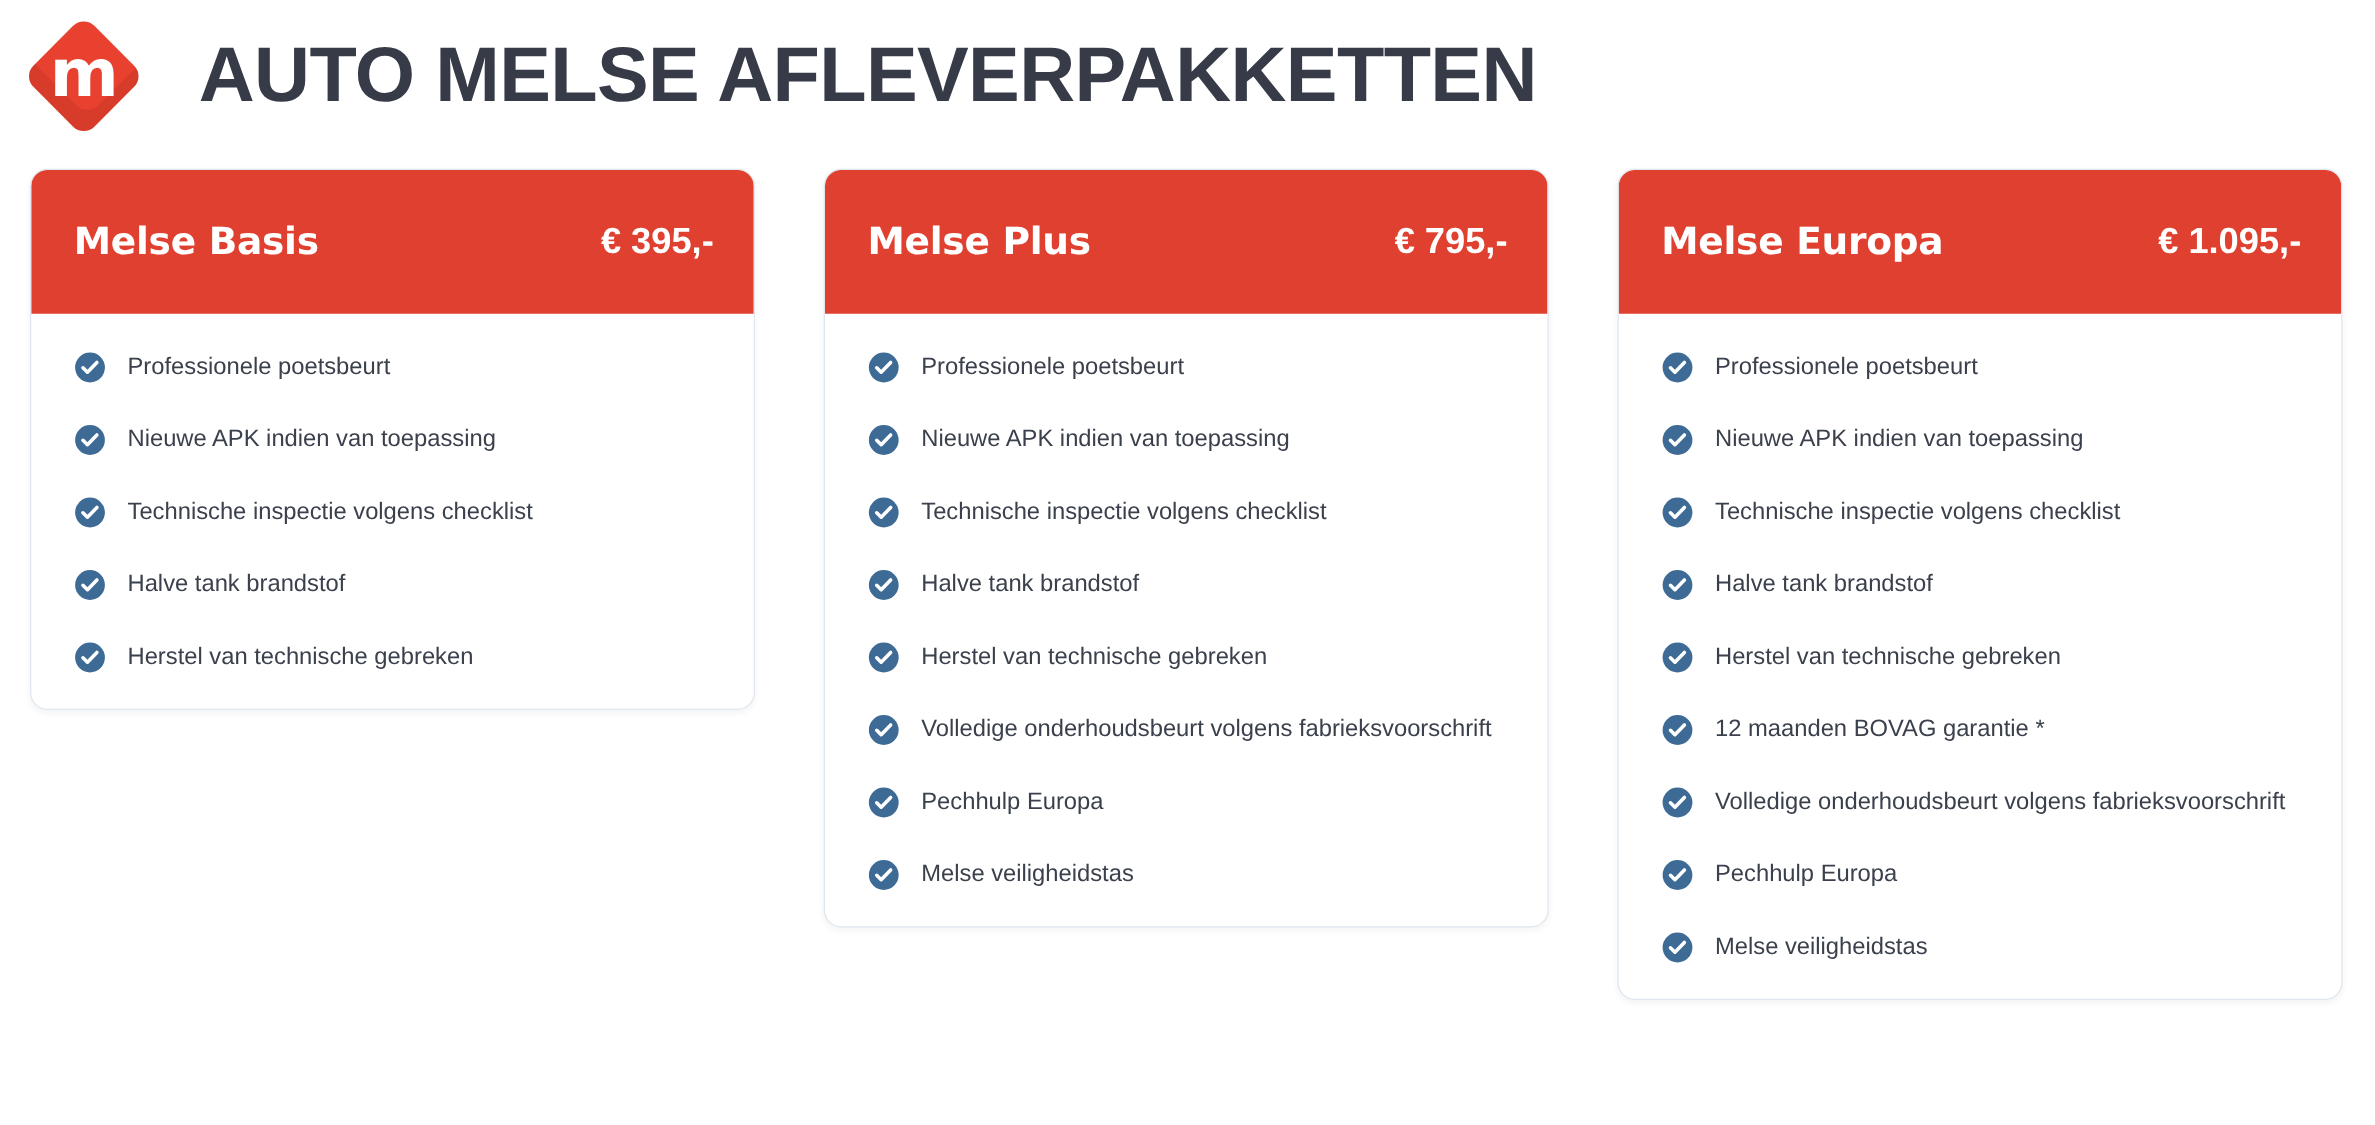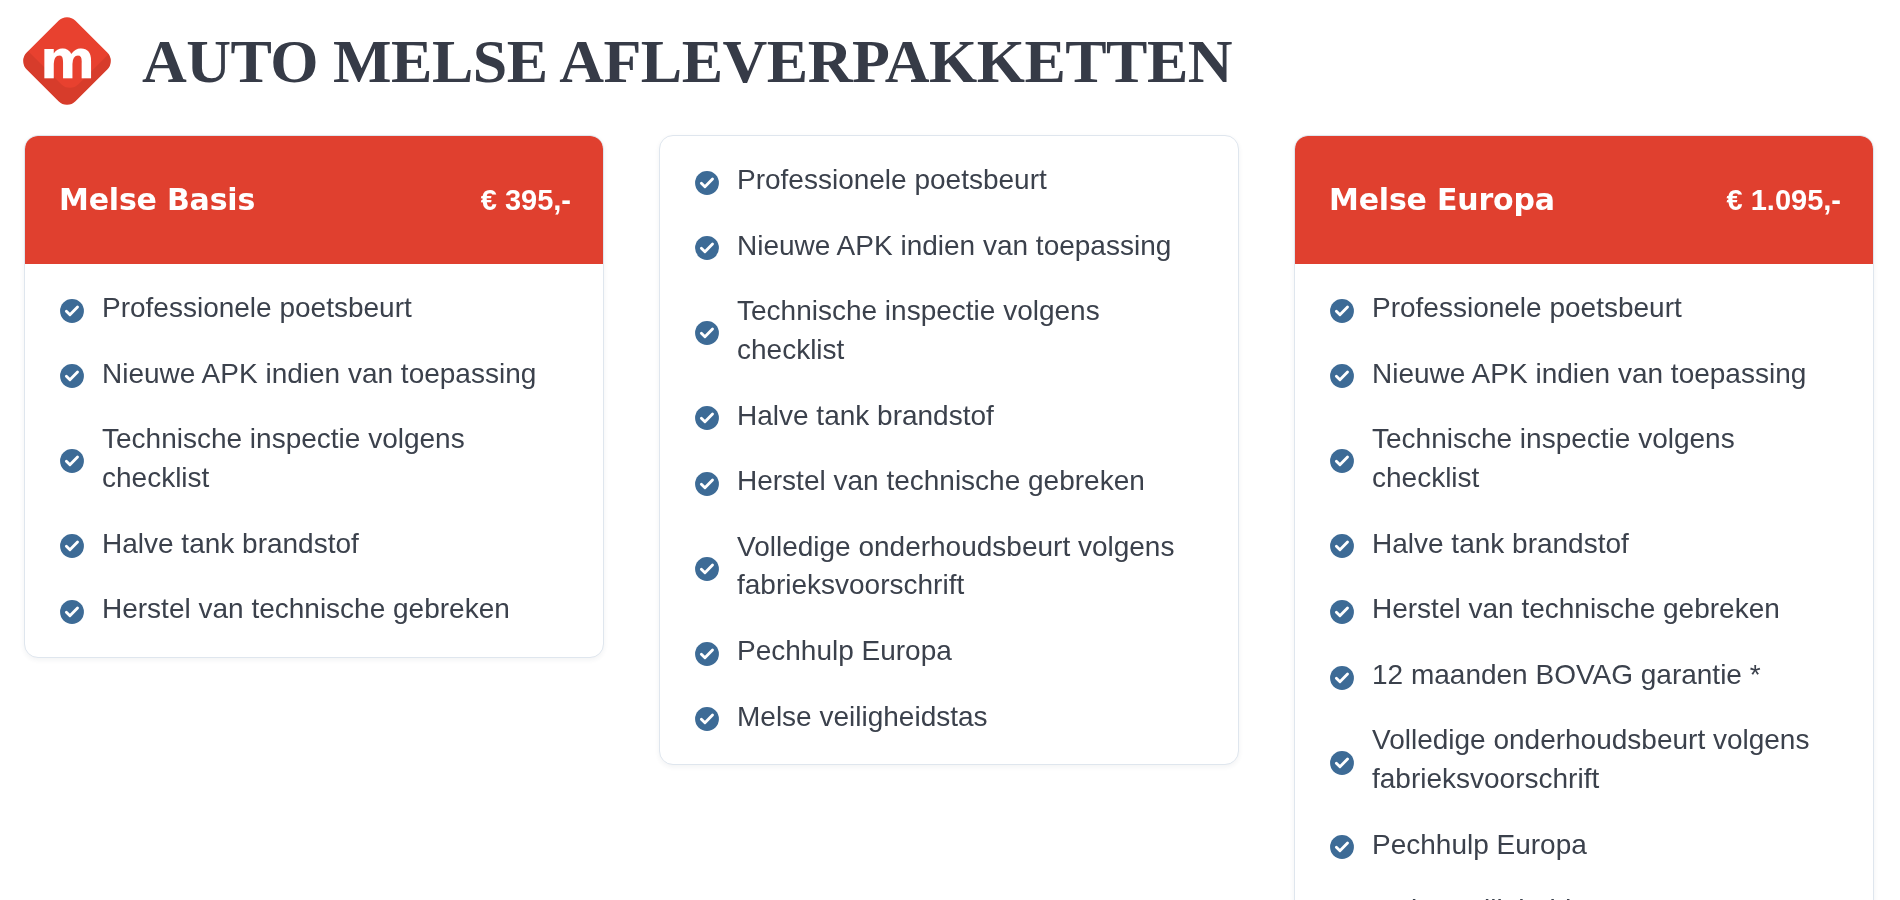--- a/index.html
+++ b/index.html
@@ -63,27 +63,28 @@
     font-family: "DejaVu Sans", sans-serif;
     font-weight: 700;
     font-size: 53px;
     line-height: 1;
     letter-spacing: -1px;
     padding-bottom: 4px;
     box-sizing: border-box;
   }
 
   .page-title {
-    font-family: Liberation Serif, serif;
+    font-family: Liberation Sans, sans-serif;
     font-weight: 700;
     font-size: 62px;
     line-height: 1;
     letter-spacing: -0.5px;
     color: #363B47;
     white-space: nowrap;
+    margin-left: 17px;
   }
 
   
   .cards {
     display: flex;
     align-items: flex-start;
     gap: 55px;
     padding: 23px 0 0 24px;
   }
 
@@ -94,21 +95,21 @@
     border: 1px solid #dfe6ee;
     border-radius: 14px;
     box-shadow: 0 2px 5px rgba(32, 50, 76, 0.06);
     overflow: hidden;
     box-sizing: border-box;
   }
 
   .card-header {
     background: #e0402f;
     color: #ffffff;
-    height: 128px;
+    height: 115px;
     display: flex;
     align-items: center;
     justify-content: space-between;
     padding: 0 32px 0 34px;
     box-sizing: border-box;
     border-radius: 12px 12px 0 0;
   }
 
   .card-title {
     font-family: "DejaVu Sans", sans-serif;
@@ -127,24 +128,24 @@
     white-space: nowrap;
   }
 
   .features {
     list-style: none;
     margin: 0;
     padding: 25px 30px 28px 34px;
   }
   .feature {
     display: flex;
-    align-items: center;
+    align-items: flex-end;
     gap: 17px;
     margin-bottom: 27px;
-    font-size: 28px;
+    font-size: 19px;
     line-height: 1.38;
     color: #3b414c;
     font-family: "Liberation Sans", sans-serif;
   }
   .feature:last-child { margin-bottom: 0; }
 
   .check-icon {
     flex: 0 0 auto;
     width: 26px;
     height: 26px;
@@ -208,20 +209,24 @@
           <svg class="check-icon" viewBox="0 0 24 24">
               <circle cx="12" cy="12" r="11" fill="#3d6b96"></circle>
               <path d="M6.8 12.2l3.3 3.3 7-7.2" fill="none" stroke="#ffffff" stroke-width="2.6" stroke-linecap="round" stroke-linejoin="round"></path>
             </svg>
           <span class="feature-text">Herstel van technische gebreken</span>
         </li>
       </ul>
     </div>
 
     <div class="card">
+      <div class="card-header">
+        <span class="card-title">Melse Plus</span>
+        <span class="card-price">€ 795,-</span>
+      </div>
       <ul class="features">
         <li class="feature">
           <svg class="check-icon" viewBox="0 0 24 24">
               <circle cx="12" cy="12" r="11" fill="#3d6b96"></circle>
               <path d="M6.8 12.2l3.3 3.3 7-7.2" fill="none" stroke="#ffffff" stroke-width="2.6" stroke-linecap="round" stroke-linejoin="round"></path>
             </svg>
           <span class="feature-text">Professionele poetsbeurt</span>
         </li>
         <li class="feature">
           <svg class="check-icon" viewBox="0 0 24 24">

